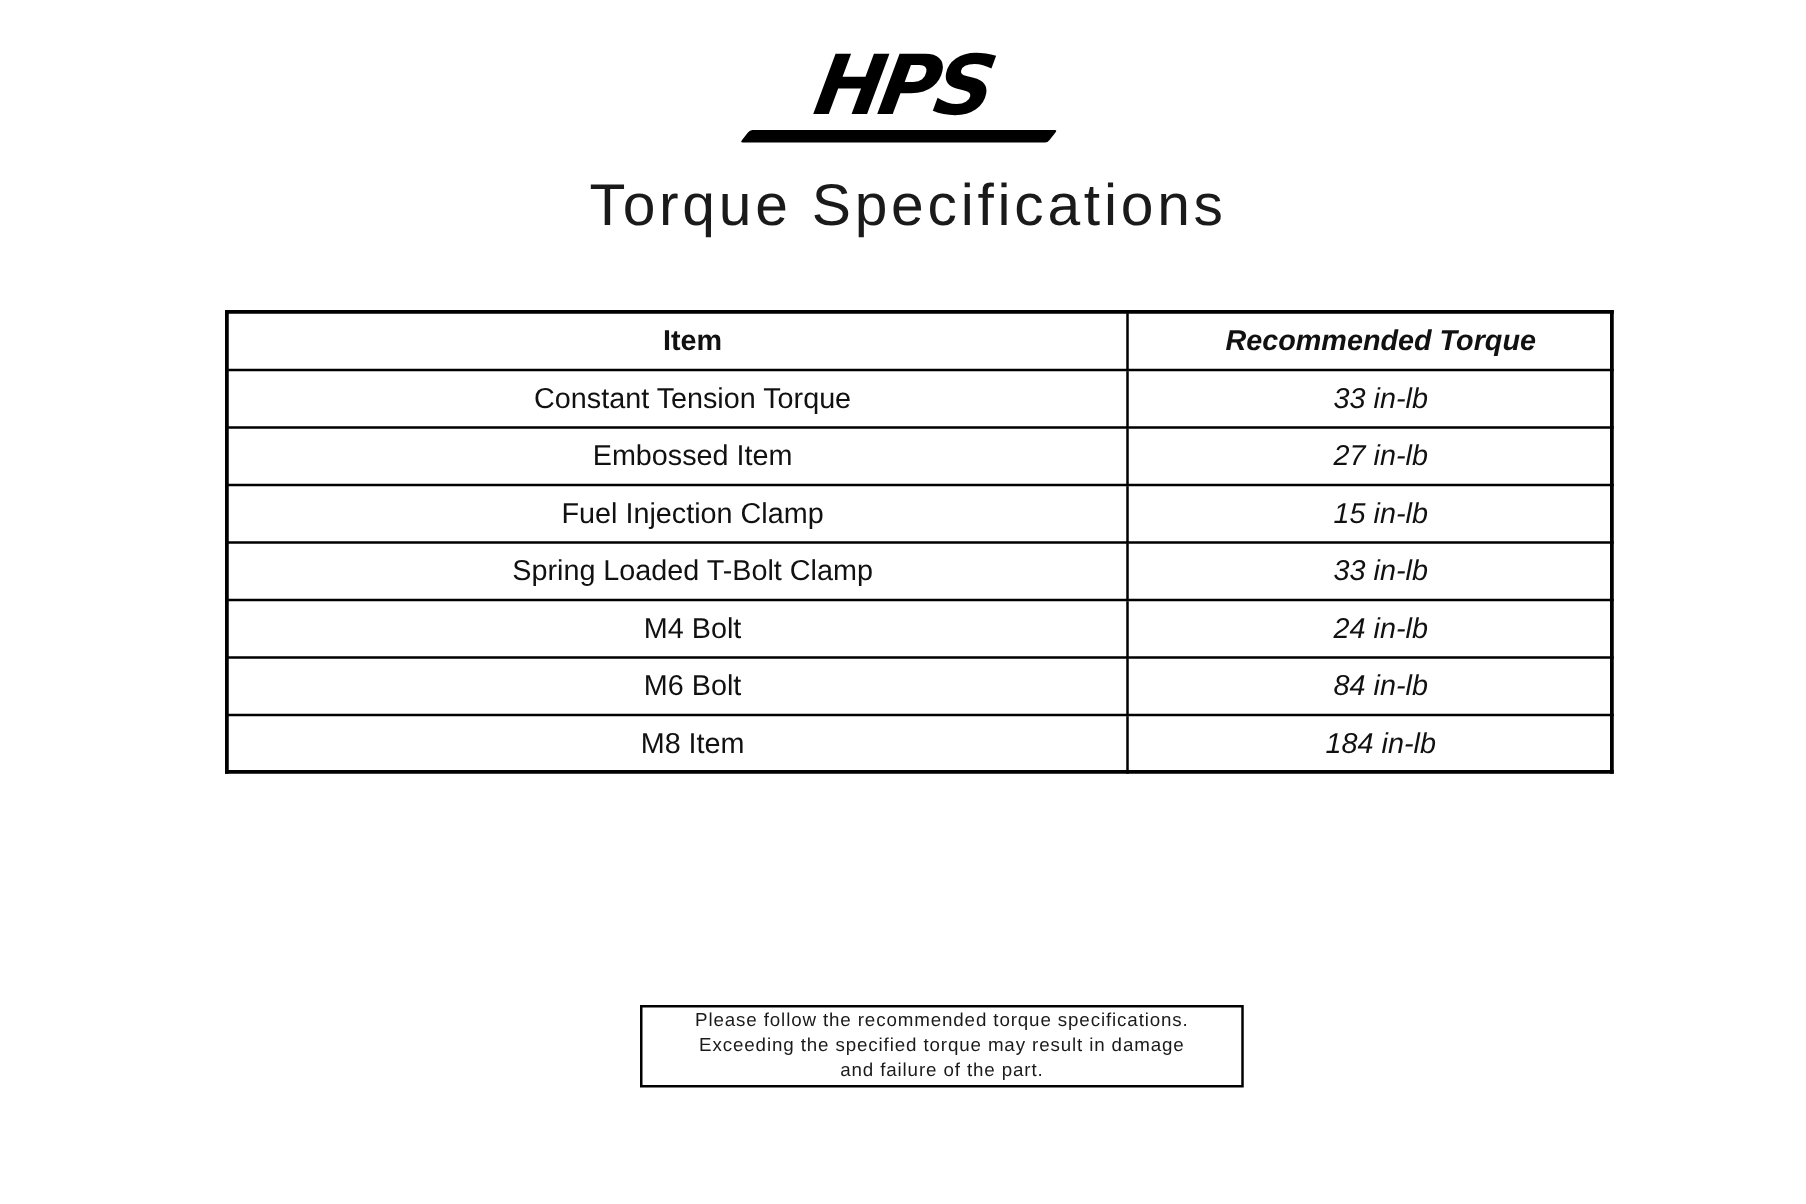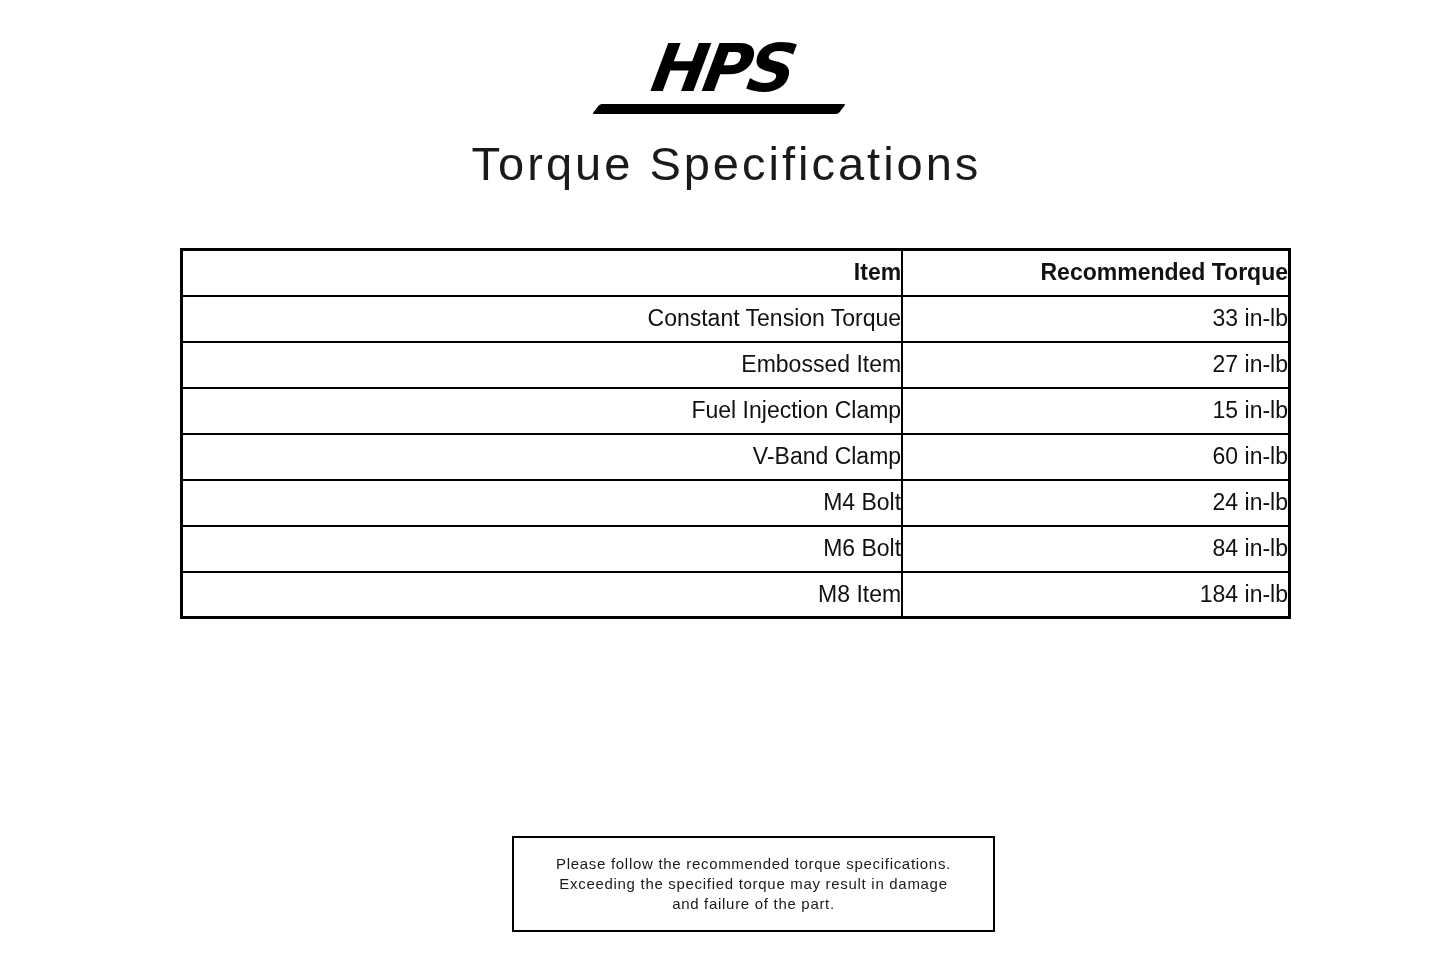--- a/index.html
+++ b/index.html
@@ -72,37 +72,37 @@
     left: 180px;
     top: 248px;
     width: 1111px;
     border-collapse: collapse;
     border: 3px solid #000000;
     font-size: 23px;
     color: #111111;
   }
   .spec-table th, .spec-table td {
     border: 2px solid #000000;
-    text-align: right;
+    text-align: center;
     vertical-align: middle;
     height: 46px;
     padding: 0 0 0 24px;
     white-space: nowrap;
   }
   .spec-table th { font-weight: 700; }
   .spec-table .col-item   { width: 723px; }
-  .spec-table .col-torque { width: 388px; padding-left: 18px; }
+  .spec-table .col-torque { width: 388px; padding-left: 18px; font-style: italic; }
 
   
   .note-box {
     position: absolute;
     left: 512px;
-    top: 836px;
+    top: 804px;
     width: 483px;
-    height: 96px;
+    height: 66px;
     border: 2px solid #000000;
     display: flex;
     flex-direction: column;
     align-items: center;
     justify-content: center;
     text-align: center;
     font-size: 15px;
     line-height: 20px;
     letter-spacing: 0.7px;
     color: #1a1a1a;
@@ -136,22 +136,22 @@
       </tr>
       <tr>
         <td class="col-item">Embossed Item</td>
         <td class="col-torque">27 in-lb</td>
       </tr>
       <tr>
         <td class="col-item">Fuel Injection Clamp</td>
         <td class="col-torque">15 in-lb</td>
       </tr>
       <tr>
-        <td class="col-item">V-Band Clamp</td>
-        <td class="col-torque">60 in-lb</td>
+        <td class="col-item">Spring Loaded T-Bolt Clamp</td>
+        <td class="col-torque">33 in-lb</td>
       </tr>
       <tr>
         <td class="col-item">M4 Bolt</td>
         <td class="col-torque">24 in-lb</td>
       </tr>
       <tr>
         <td class="col-item">M6 Bolt</td>
         <td class="col-torque">84 in-lb</td>
       </tr>
       <tr>

